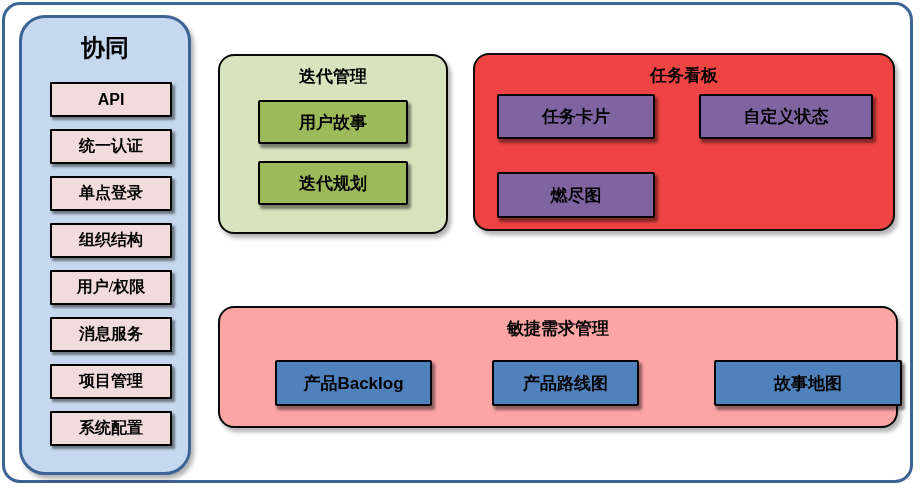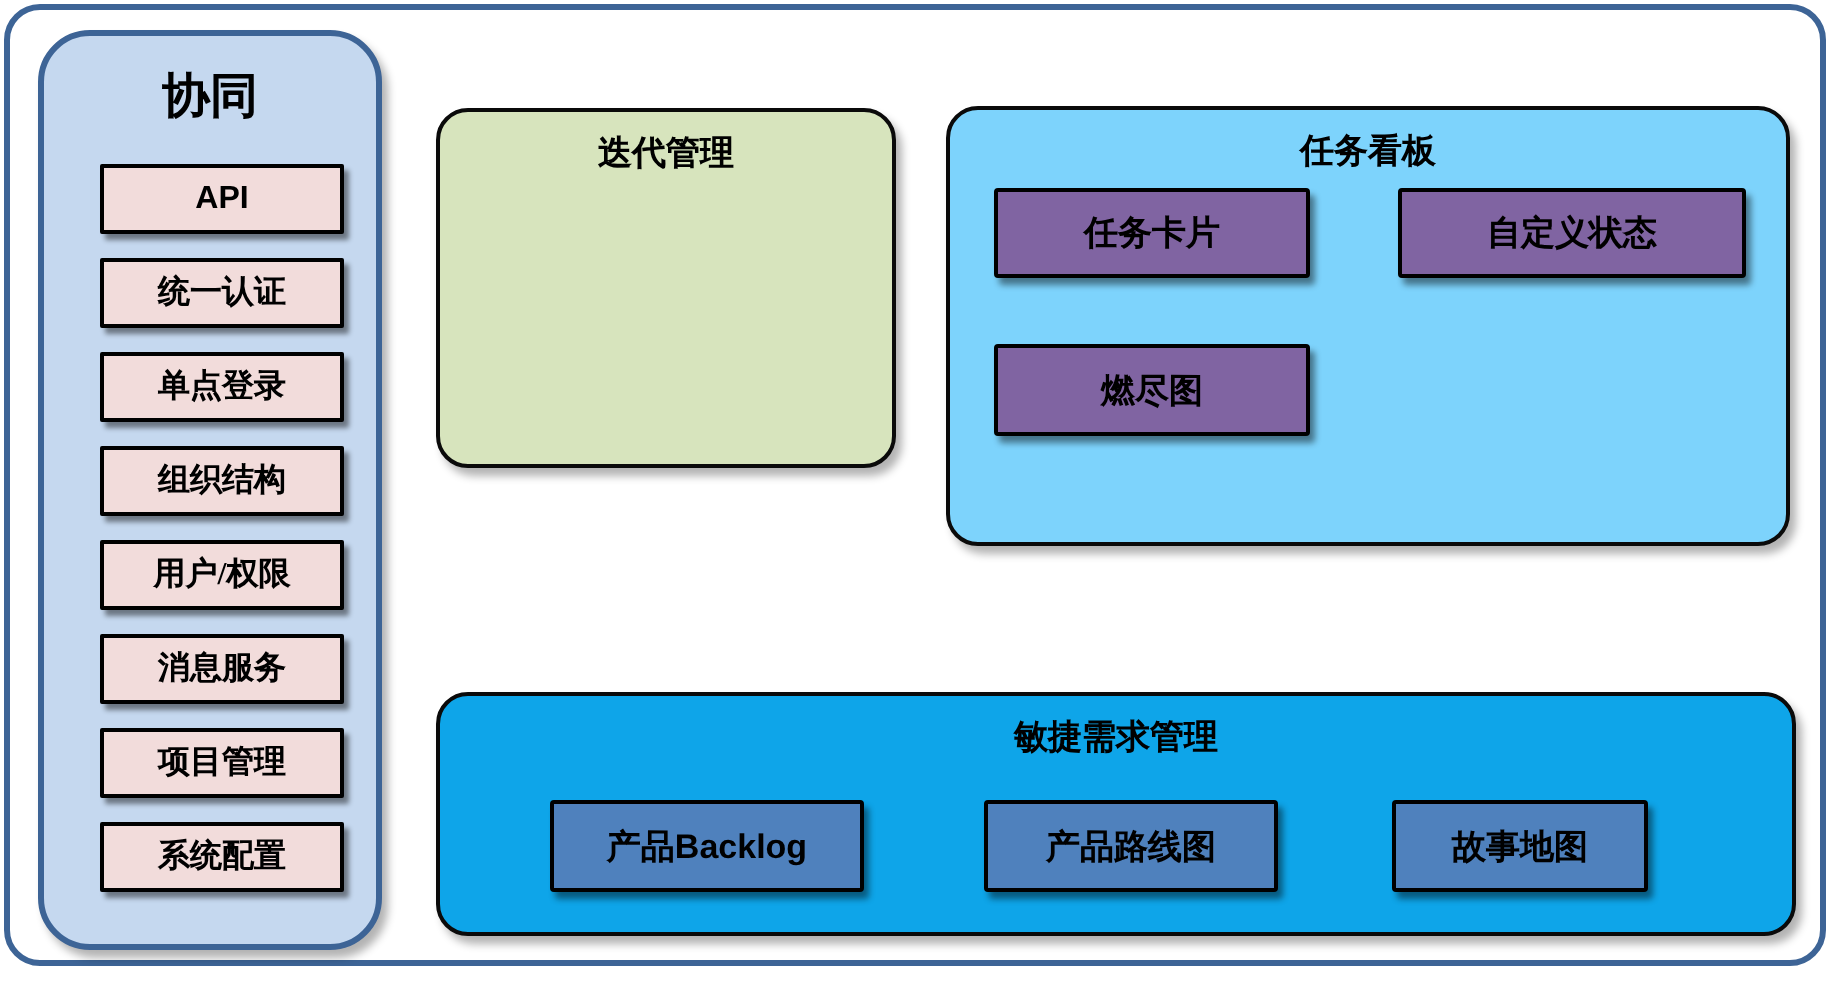--- a/index.html
+++ b/index.html
@@ -45,32 +45,32 @@
   .btn{
     box-sizing:border-box;border:2.5px solid #000;border-radius:2px;
     box-shadow:2.5px 3.5px 3px rgba(0,0,0,0.45);
     display:flex;align-items:center;justify-content:center;
     font-family:"Liberation Serif",serif;font-weight:bold;font-size:17px;
   }
   #panel-iteration{left:213px;top:49px;width:230px;height:180px;background:#D7E4BD;}
   .iteration-buttons{display:flex;flex-direction:column;align-items:center;gap:17px;margin-top:12px;}
   .btn-green{width:150px;height:44px;background:#9CBA59;}
 
-  #panel-kanban{left:468px;top:48px;width:422px;height:220px;background:#7dd3fc;}
+  #panel-kanban{left:468px;top:48px;width:422px;height:178px;background:#ef4444;}
   .btn-purple{position:absolute;background:#8064A2;}
   .pos-task-card{left:22px;top:39px;width:158px;height:45px;}
   .pos-custom-status{left:224px;top:39px;width:174px;height:45px;}
   .pos-burndown{left:22px;top:117px;width:158px;height:46px;}
   .pos-task-dist{left:227px;top:122px;width:174px;height:46px;}
 
-  #panel-requirements{left:213px;top:301px;width:680px;height:122px;background:#0ea5e9;margin-top:40px;}
+  #panel-requirements{left:213px;top:301px;width:680px;height:122px;background:#fca5a5;}
   .btn-blue{position:absolute;background:#4F81BD;}
   .pos-backlog{left:55px;top:52px;width:157px;height:46px;}
   .pos-roadmap{left:272px;top:52px;width:147px;height:46px;}
-  .pos-storymap{left:476px;top:52px;width:128px;height:46px;font-family:Liberation Serif, serif;}
+  .pos-storymap{left:494px;top:52px;width:188px;height:46px;font-family:Liberation Serif, serif;}
 
   
   .font-latin{font-family:"Liberation Sans",sans-serif;}
   .font-mixed{font-family:"Liberation Sans","Liberation Serif",serif;}
 </style>
 </head>
 <body>
 
 <div class="frame">
 
@@ -83,20 +83,24 @@
       <div class="pink-box">组织结构</div>
       <div class="pink-box">用户/权限</div>
       <div class="pink-box">消息服务</div>
       <div class="pink-box">项目管理</div>
       <div class="pink-box">系统配置</div>
     </div>
   </div>
 
   <div class="panel" id="panel-iteration">
     <div class="panel-title">迭代管理</div>
+    <div class="iteration-buttons">
+      <div class="btn btn-green">用户故事</div>
+      <div class="btn btn-green">迭代规划</div>
+    </div>
   </div>
 
   <div class="panel" id="panel-kanban">
     <div class="panel-title">任务看板</div>
     <div class="btn btn-purple pos-task-card">任务卡片</div>
     <div class="btn btn-purple pos-custom-status">自定义状态</div>
     <div class="btn btn-purple pos-burndown">燃尽图</div>
   </div>
 
   <div class="panel" id="panel-requirements">

